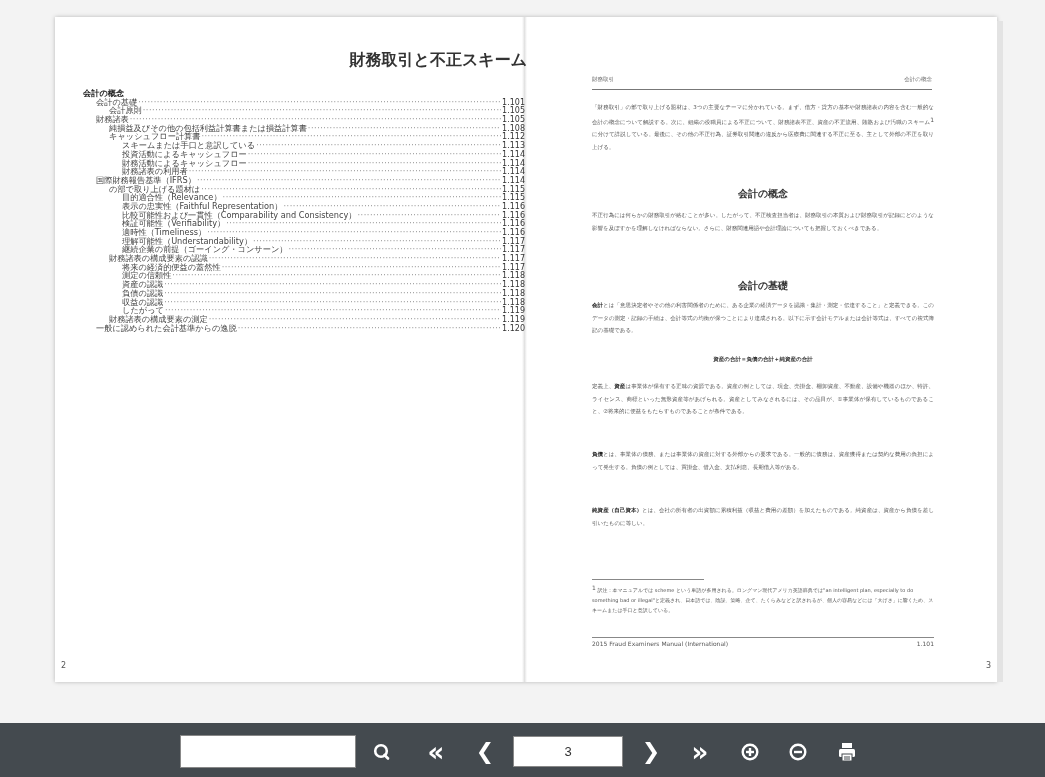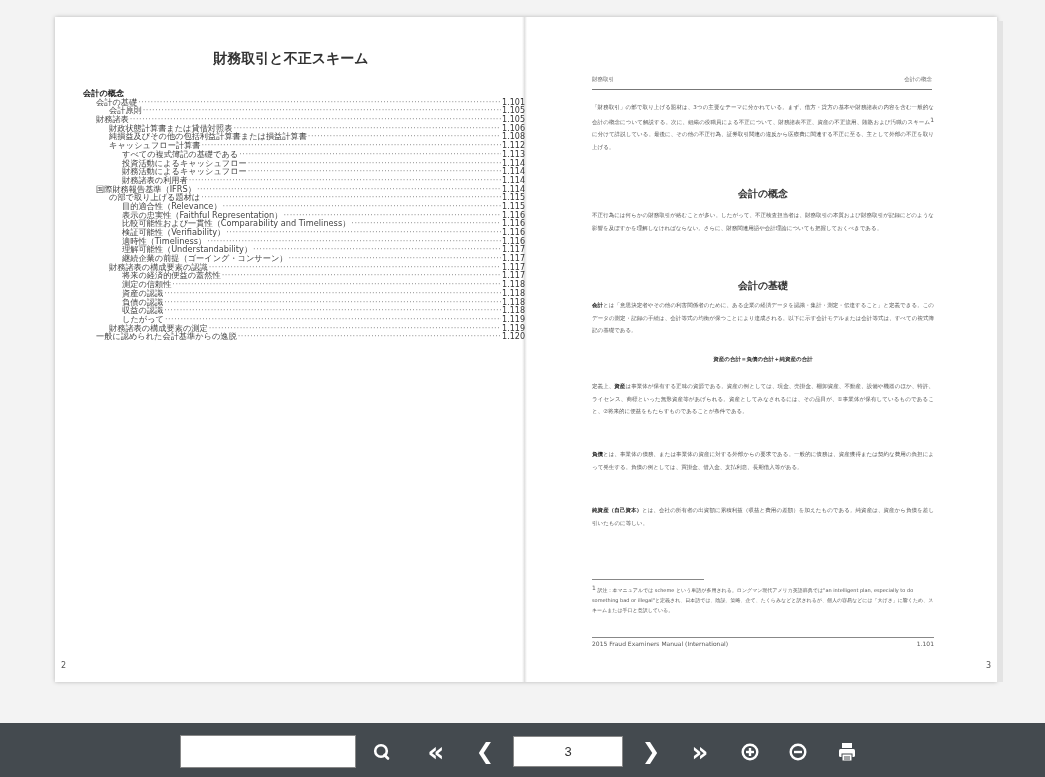--- a/index.html
+++ b/index.html
@@ -5,21 +5,21 @@
   * { box-sizing: border-box; margin: 0; padding: 0; }
   html, body { width: 1045px; height: 777px; overflow: hidden; background: #f3f3f3; font-family: "DejaVu Sans", sans-serif; }
   .viewer { position: absolute; left: 0; top: 0; width: 1045px; height: 723px; background: #f3f3f3; }
   .spread { position: absolute; left: 55px; top: 17px; width: 942px; height: 665px; background: #fff; box-shadow: 0 0 4px rgba(0,0,0,0.25); }
   .spread::after { content: ""; position: absolute; right: -6px; top: 4px; width: 6px; height: 661px; background: #e3e3e3; }
   .spine { position: absolute; left: 467px; top: 0; width: 5px; height: 665px; background: linear-gradient(to right, #fff, #e2e2e2, #fff); }
   .page { position: absolute; top: 0; height: 665px; }
   .page-left { left: 0; width: 468px; }
   .page-right { left: 472px; width: 470px; }
 
-  .toc-title { position: absolute; left: 0; width: 472px; top: 33px; text-align: center; font-size: 14px; font-weight: bold; color: #333; }
+  .toc-title { position: absolute; left: 0; width: 472px; top: 33px; text-align: right; font-size: 16px; font-weight: bold; color: #333; }
   .toc { position: absolute; left: 28px; top: 72px; width: 442px; font-size: 8.2px; color: #444; }
   .toc-row { display: flex; align-items: baseline; height: 8.7px; line-height: 8.7px; white-space: nowrap; }
   .toc-row.head { font-weight: bold; color: #222; }
   .toc-label { flex: 0 0 auto; }
   .toc-dots { flex: 1 1 auto; overflow: hidden; color: #999; margin: 0 1px; letter-spacing: 0.5px; }
   .toc-dots::before { content: "·································································································································································································"; }
   .toc-page { flex: 0 0 auto; color: #333; font-size: 8px; }
   .i0 { padding-left: 0; }
   .i1 { padding-left: 13px; }
   .i2 { padding-left: 26px; }
@@ -64,36 +64,31 @@
             <span class="toc-label">会計原則</span>
             <span class="toc-dots"></span>
             <span class="toc-page">1.105</span>
           </div>
           <div class="toc-row i1">
             <span class="toc-label">財務諸表</span>
             <span class="toc-dots"></span>
             <span class="toc-page">1.105</span>
           </div>
           <div class="toc-row i2">
-            <span class="toc-label">財政状態計算書または貸借対照表</span>
-            <span class="toc-dots"></span>
-            <span class="toc-page">1.106</span>
-          </div>
-          <div class="toc-row i2">
             <span class="toc-label">純損益及びその他の包括利益計算書または損益計算書</span>
             <span class="toc-dots"></span>
             <span class="toc-page">1.108</span>
           </div>
           <div class="toc-row i2">
             <span class="toc-label">キャッシュフロー計算書</span>
             <span class="toc-dots"></span>
             <span class="toc-page">1.112</span>
           </div>
           <div class="toc-row i3">
-            <span class="toc-label">すべての複式簿記の基礎である</span>
+            <span class="toc-label">スキームまたは手口と意訳している</span>
             <span class="toc-dots"></span>
             <span class="toc-page">1.113</span>
           </div>
           <div class="toc-row i3">
             <span class="toc-label">投資活動によるキャッシュフロー</span>
             <span class="toc-dots"></span>
             <span class="toc-page">1.114</span>
           </div>
           <div class="toc-row i3">
             <span class="toc-label">財務活動によるキャッシュフロー</span>
@@ -119,21 +114,21 @@
             <span class="toc-label">目的適合性（Relevance）</span>
             <span class="toc-dots"></span>
             <span class="toc-page">1.115</span>
           </div>
           <div class="toc-row i3">
             <span class="toc-label">表示の忠実性（Faithful Representation）</span>
             <span class="toc-dots"></span>
             <span class="toc-page">1.116</span>
           </div>
           <div class="toc-row i3">
-            <span class="toc-label">比較可能性および一貫性（Comparability and Timeliness）</span>
+            <span class="toc-label">比較可能性および一貫性（Comparability and Consistency）</span>
             <span class="toc-dots"></span>
             <span class="toc-page">1.116</span>
           </div>
           <div class="toc-row i3">
             <span class="toc-label">検証可能性（Verifiability）</span>
             <span class="toc-dots"></span>
             <span class="toc-page">1.116</span>
           </div>
           <div class="toc-row i3">
             <span class="toc-label">適時性（Timeliness）</span>

